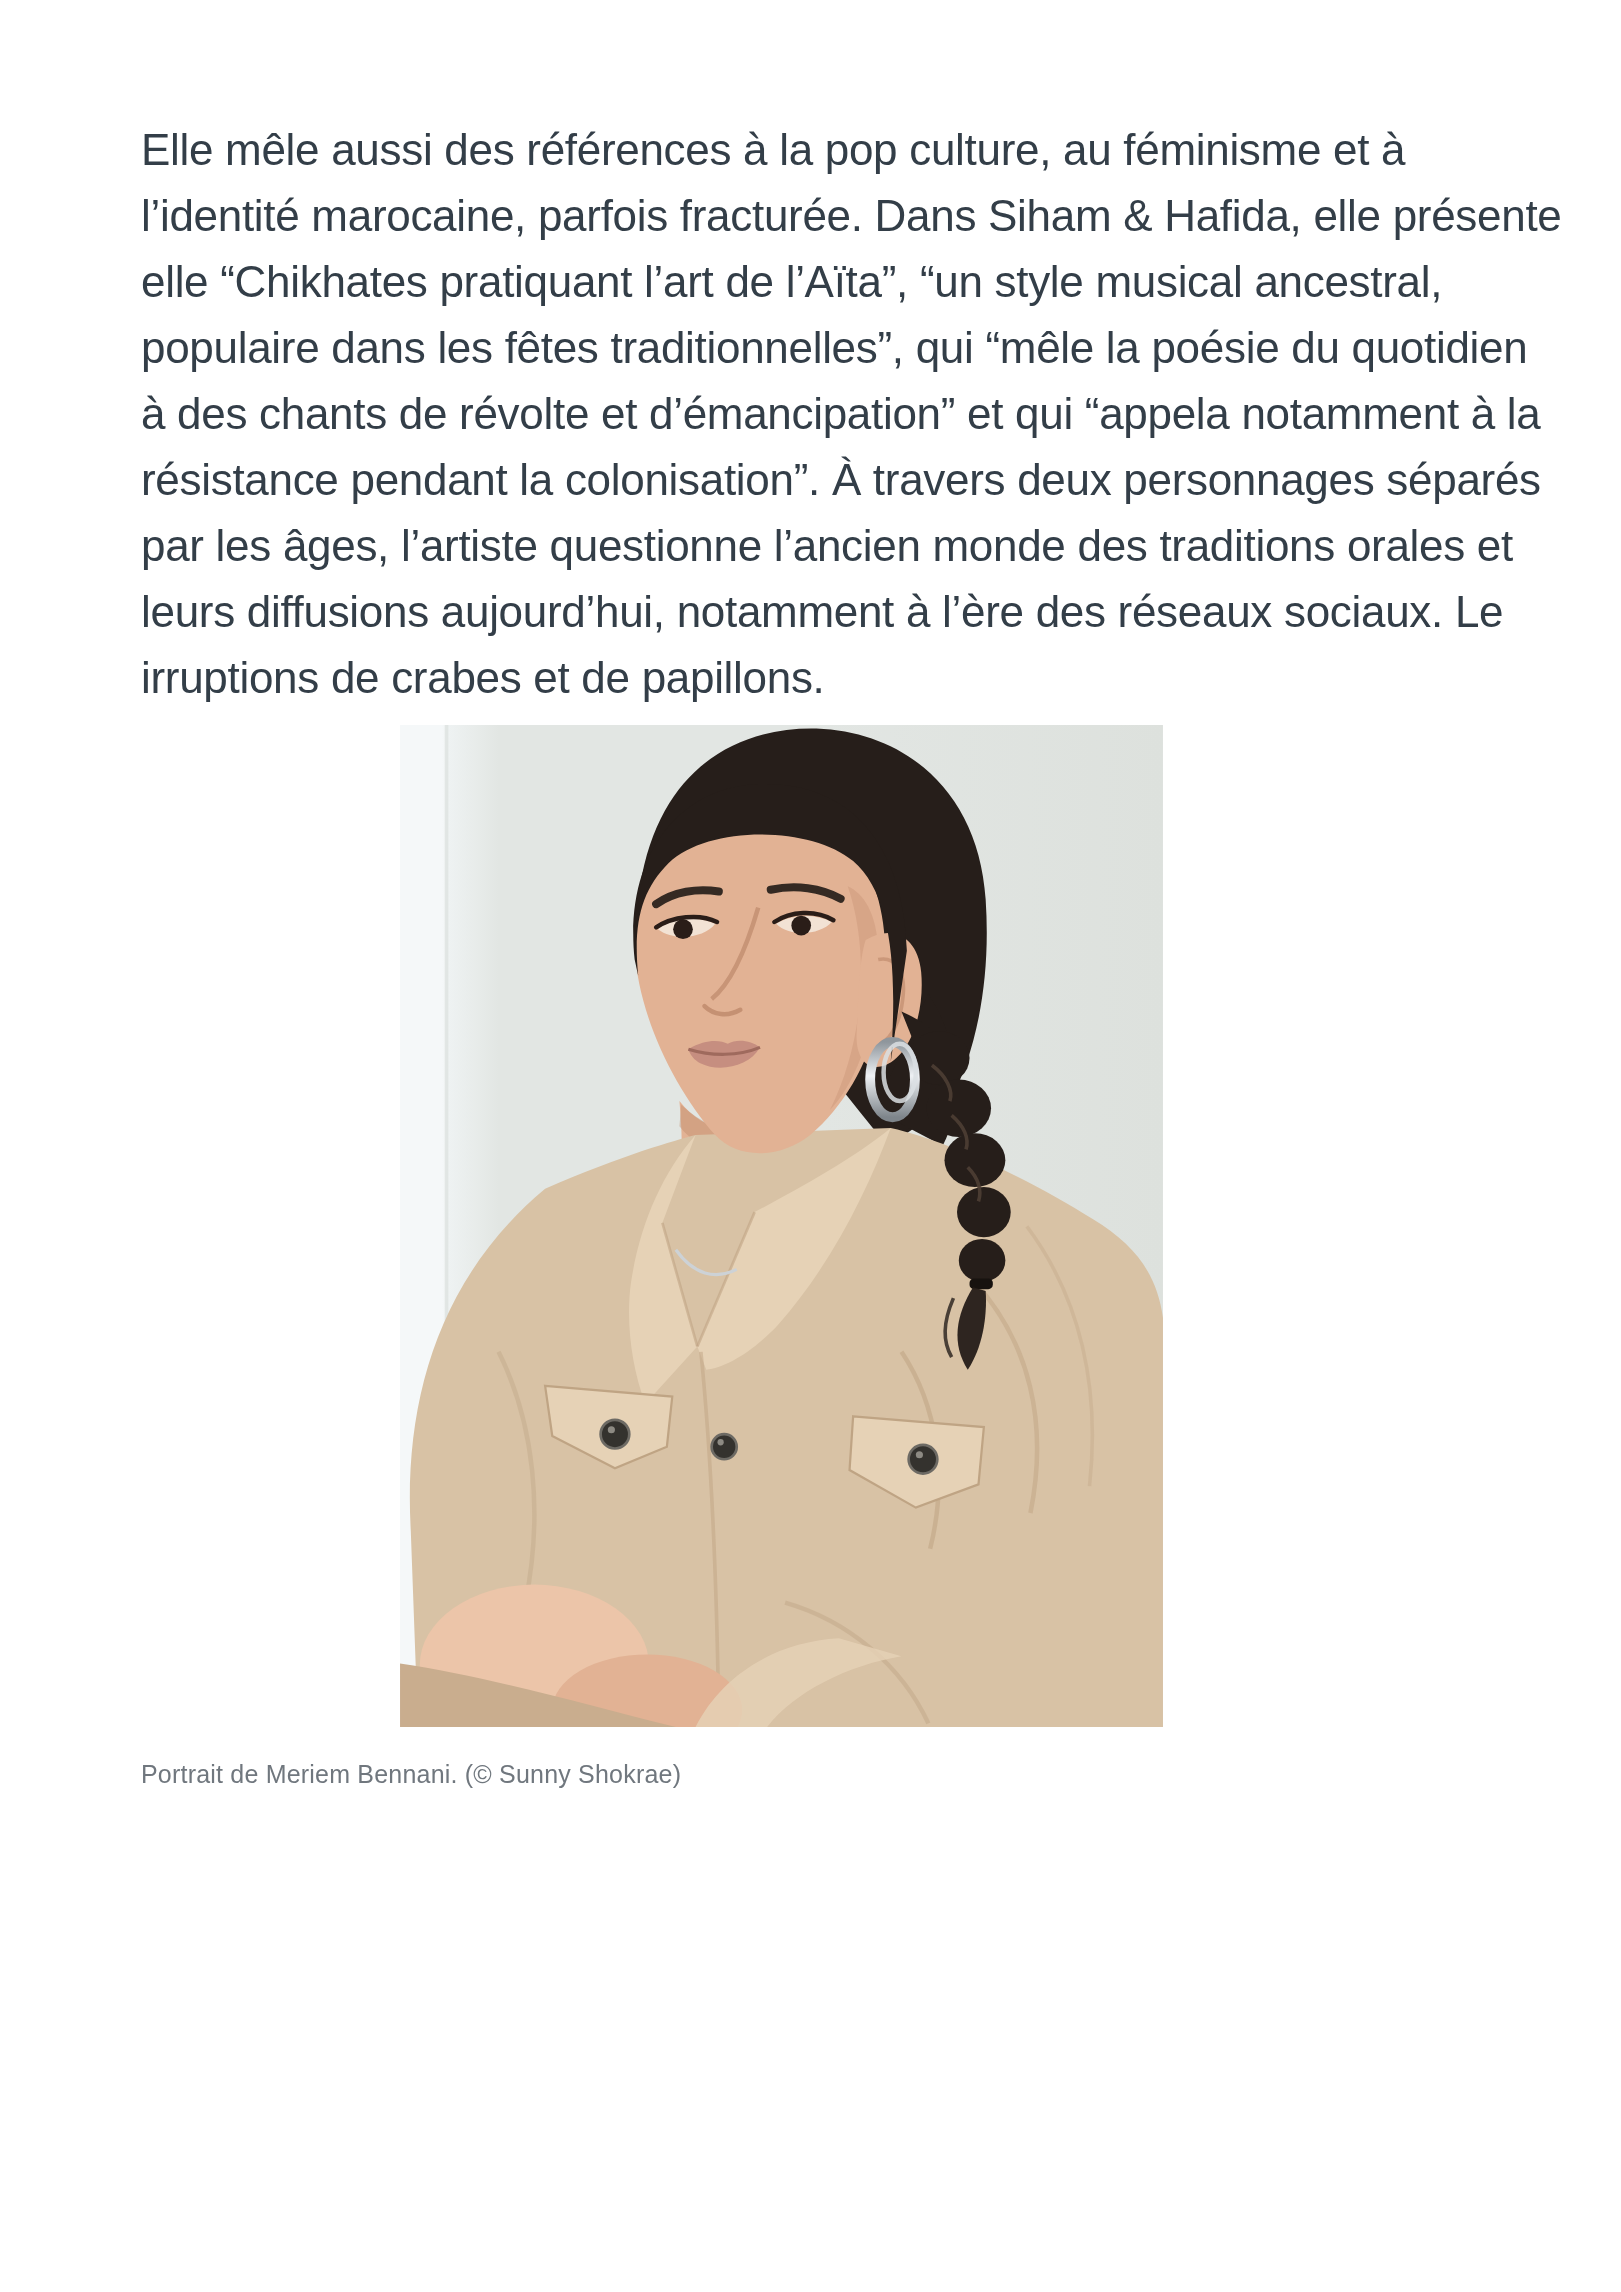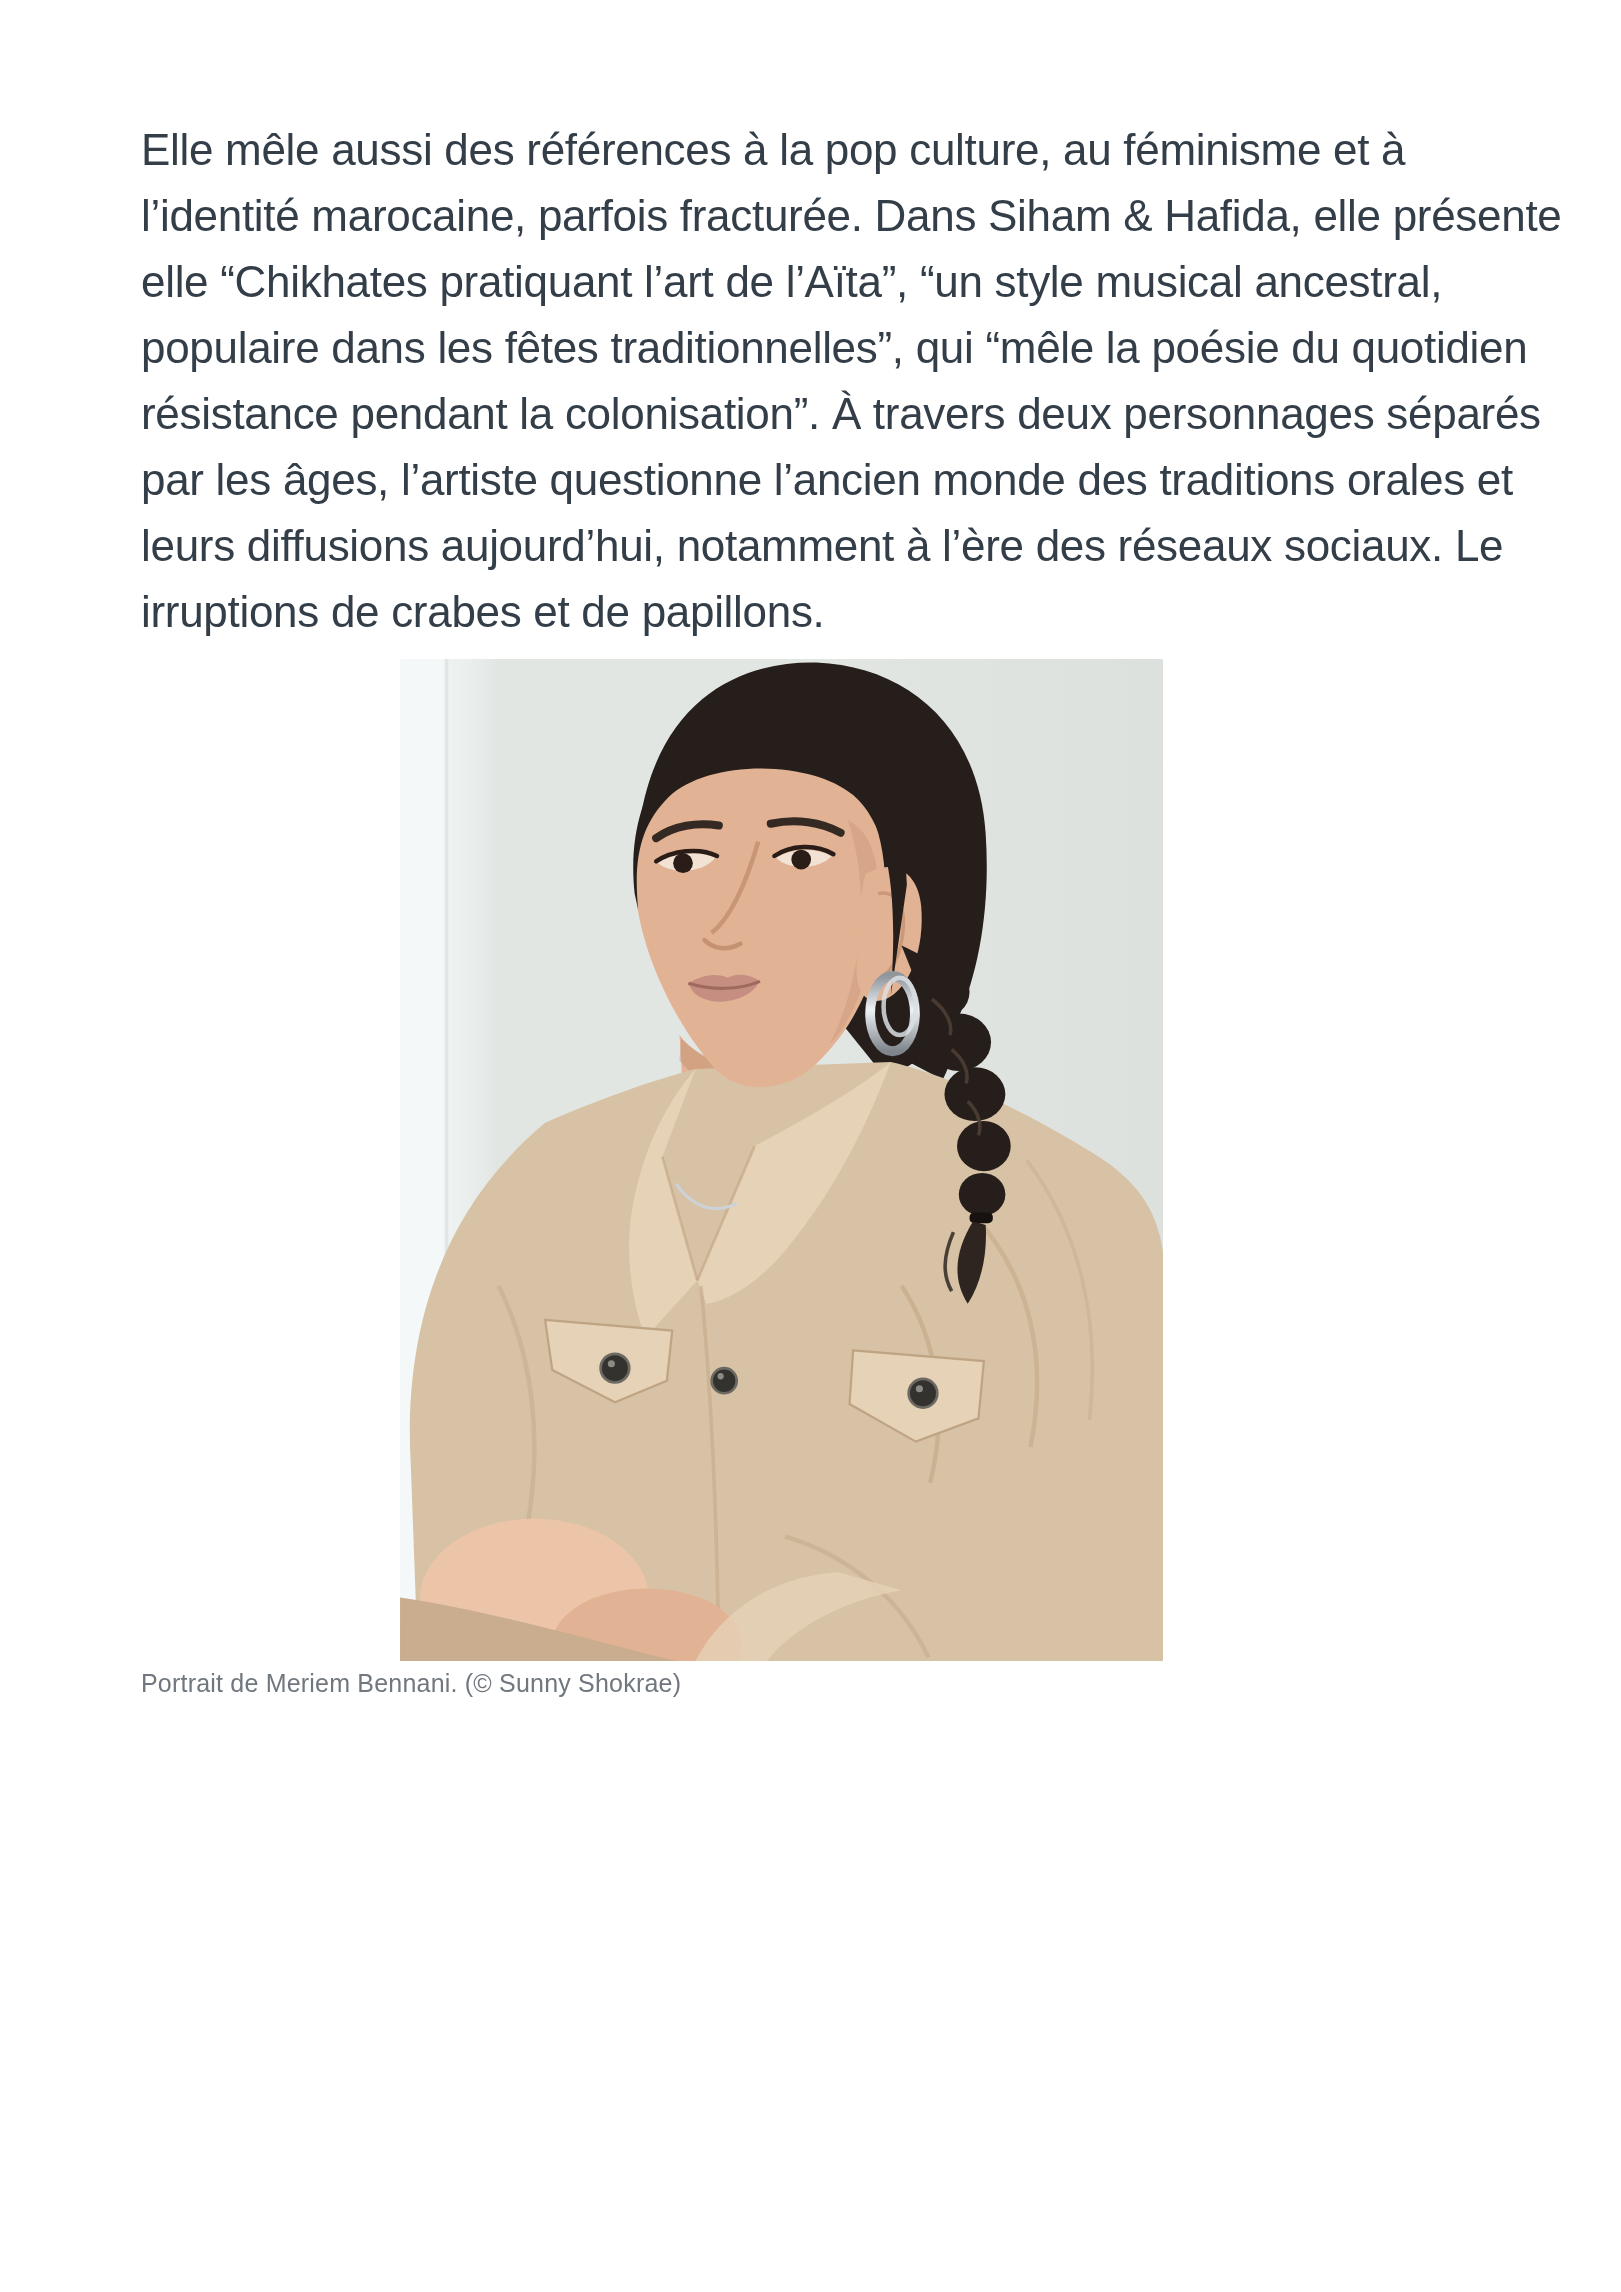--- a/index.html
+++ b/index.html
@@ -27,37 +27,38 @@
   }
   .para .seg.italic { }
   figure.portrait {
     margin: 14.3px 0 0 259px;
     padding: 0;
     width: 763px;
     height: 1002px;
   }
   figure.portrait svg { display: block; width: 763px; height: 1002px; }
   .caption {
-    margin-top: 7px;
+    margin-top: 32px;
     font-size: 25px;
     line-height: 30px;
     color: var(--caption-color, #70777e);
     letter-spacing: 0.2px;
   }
 </style>
 </head>
 <body>
 
 <div class="content">
 
   <div class="para">
       <div class="line"><span class="seg">Elle mêle aussi des références à la pop culture, au féminisme et à</span></div>
       <div class="line"><span class="seg">l’identité marocaine, parfois fracturée. Dans </span><span class="seg italic">Siham &amp; Hafida,</span><span class="seg"> elle présente</span></div>
       <div class="line"><span class="seg">elle </span><span class="seg italic">“Chikhates pratiquant l’art de l’Aïta”,</span><span class="seg"> </span><span class="seg italic">“un style musical ancestral,</span></div>
       <div class="line"><span class="seg italic">populaire dans les fêtes traditionnelles”</span><span class="seg">, qui </span><span class="seg italic">“mêle la poésie du quotidien</span></div>
+      <div class="line"><span class="seg italic">à des chants de révolte et d’émancipation”</span><span class="seg"> et qui </span><span class="seg italic">“appela notamment à la</span></div>
       <div class="line"><span class="seg italic">résistance pendant la colonisation”.</span><span class="seg"> À travers deux personnages séparés</span></div>
       <div class="line"><span class="seg">par les âges, l’artiste questionne l’ancien monde des traditions orales et</span></div>
       <div class="line"><span class="seg">leurs diffusions aujourd’hui, notamment à l’ère des réseaux sociaux. Le</span></div>
       <div class="line"><span class="seg">irruptions de crabes et de papillons.</span></div>
     </div>
 
   <figure class="portrait">
     <svg viewBox="0 0 852 1119" xmlns="http://www.w3.org/2000/svg" role="img" aria-label="Portrait photo of a woman with dark braided hair wearing a beige blazer against a light grey wall">
       <defs>
         <linearGradient id="wallGrad" x1="0" y1="0" x2="1" y2="0">

